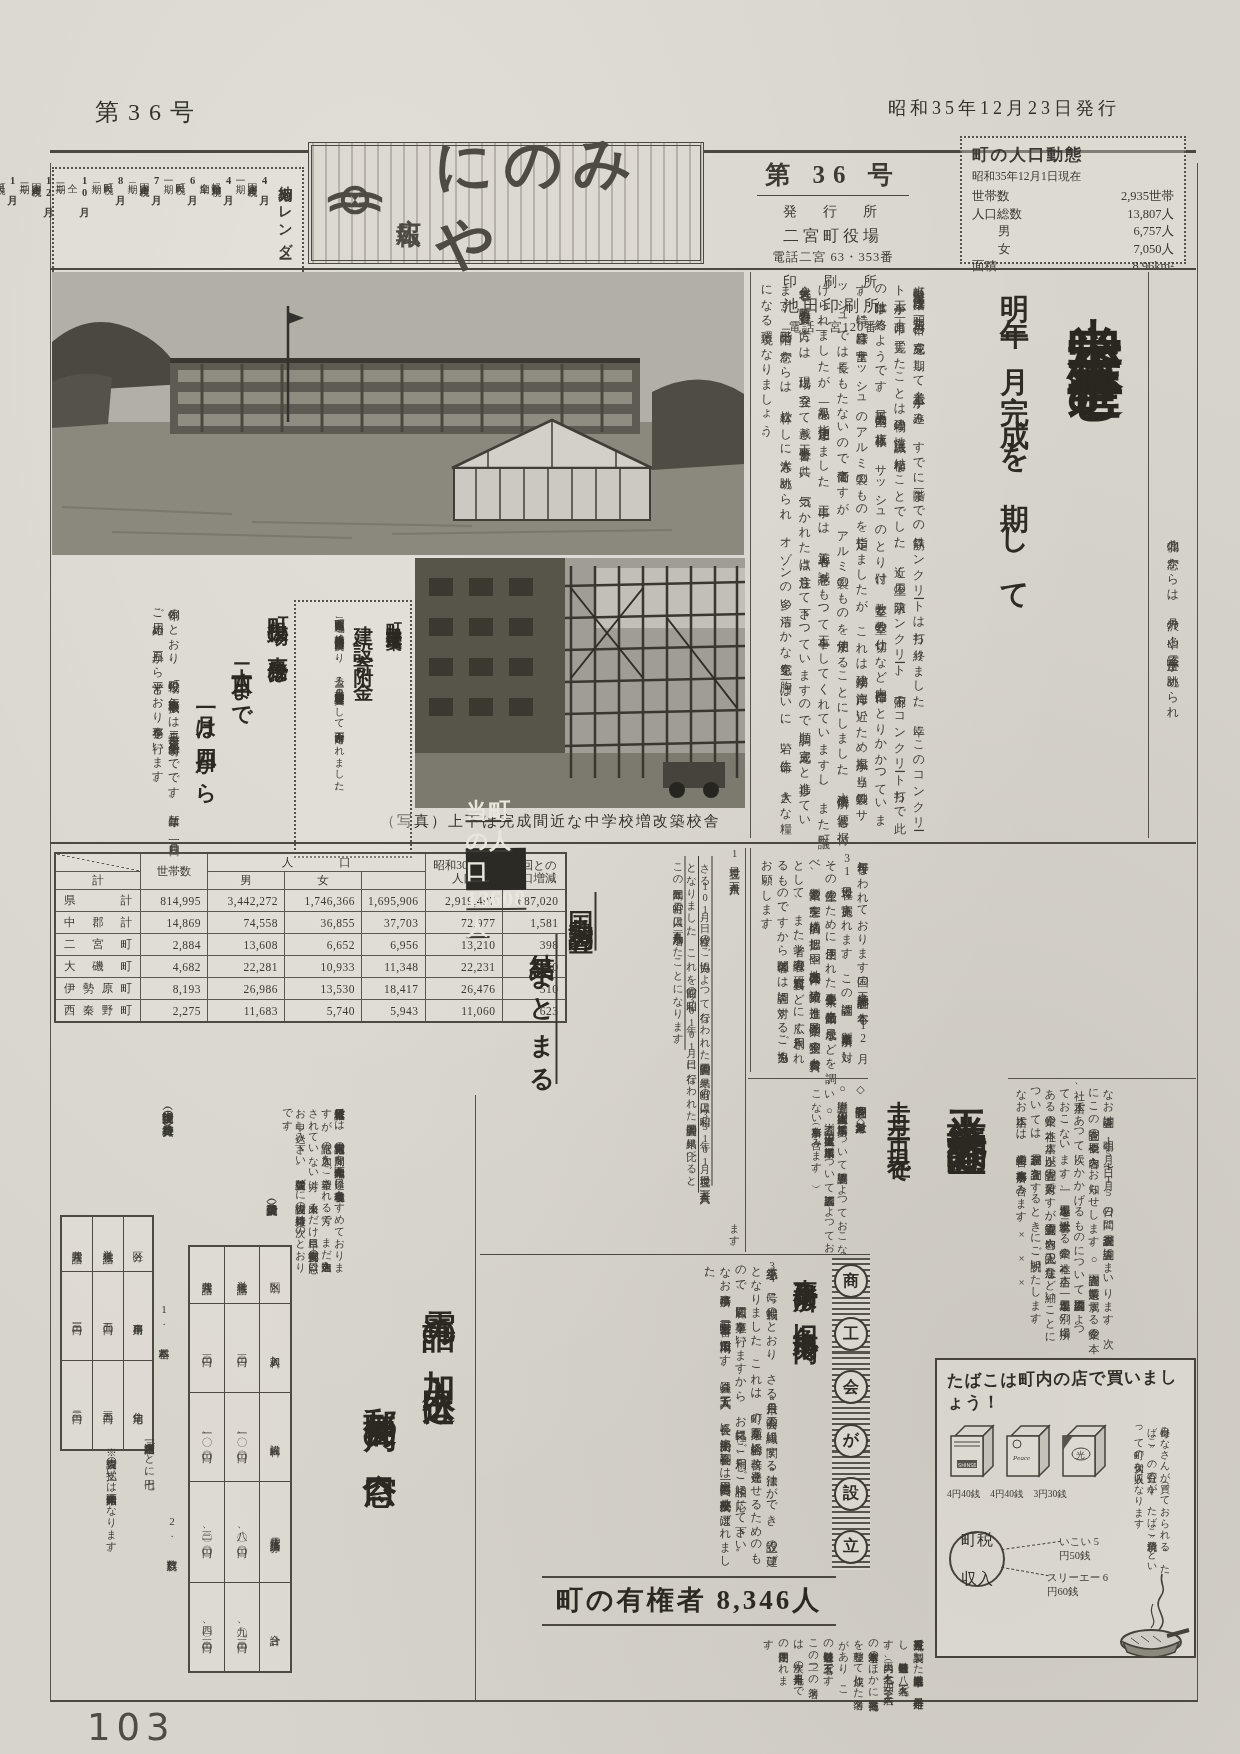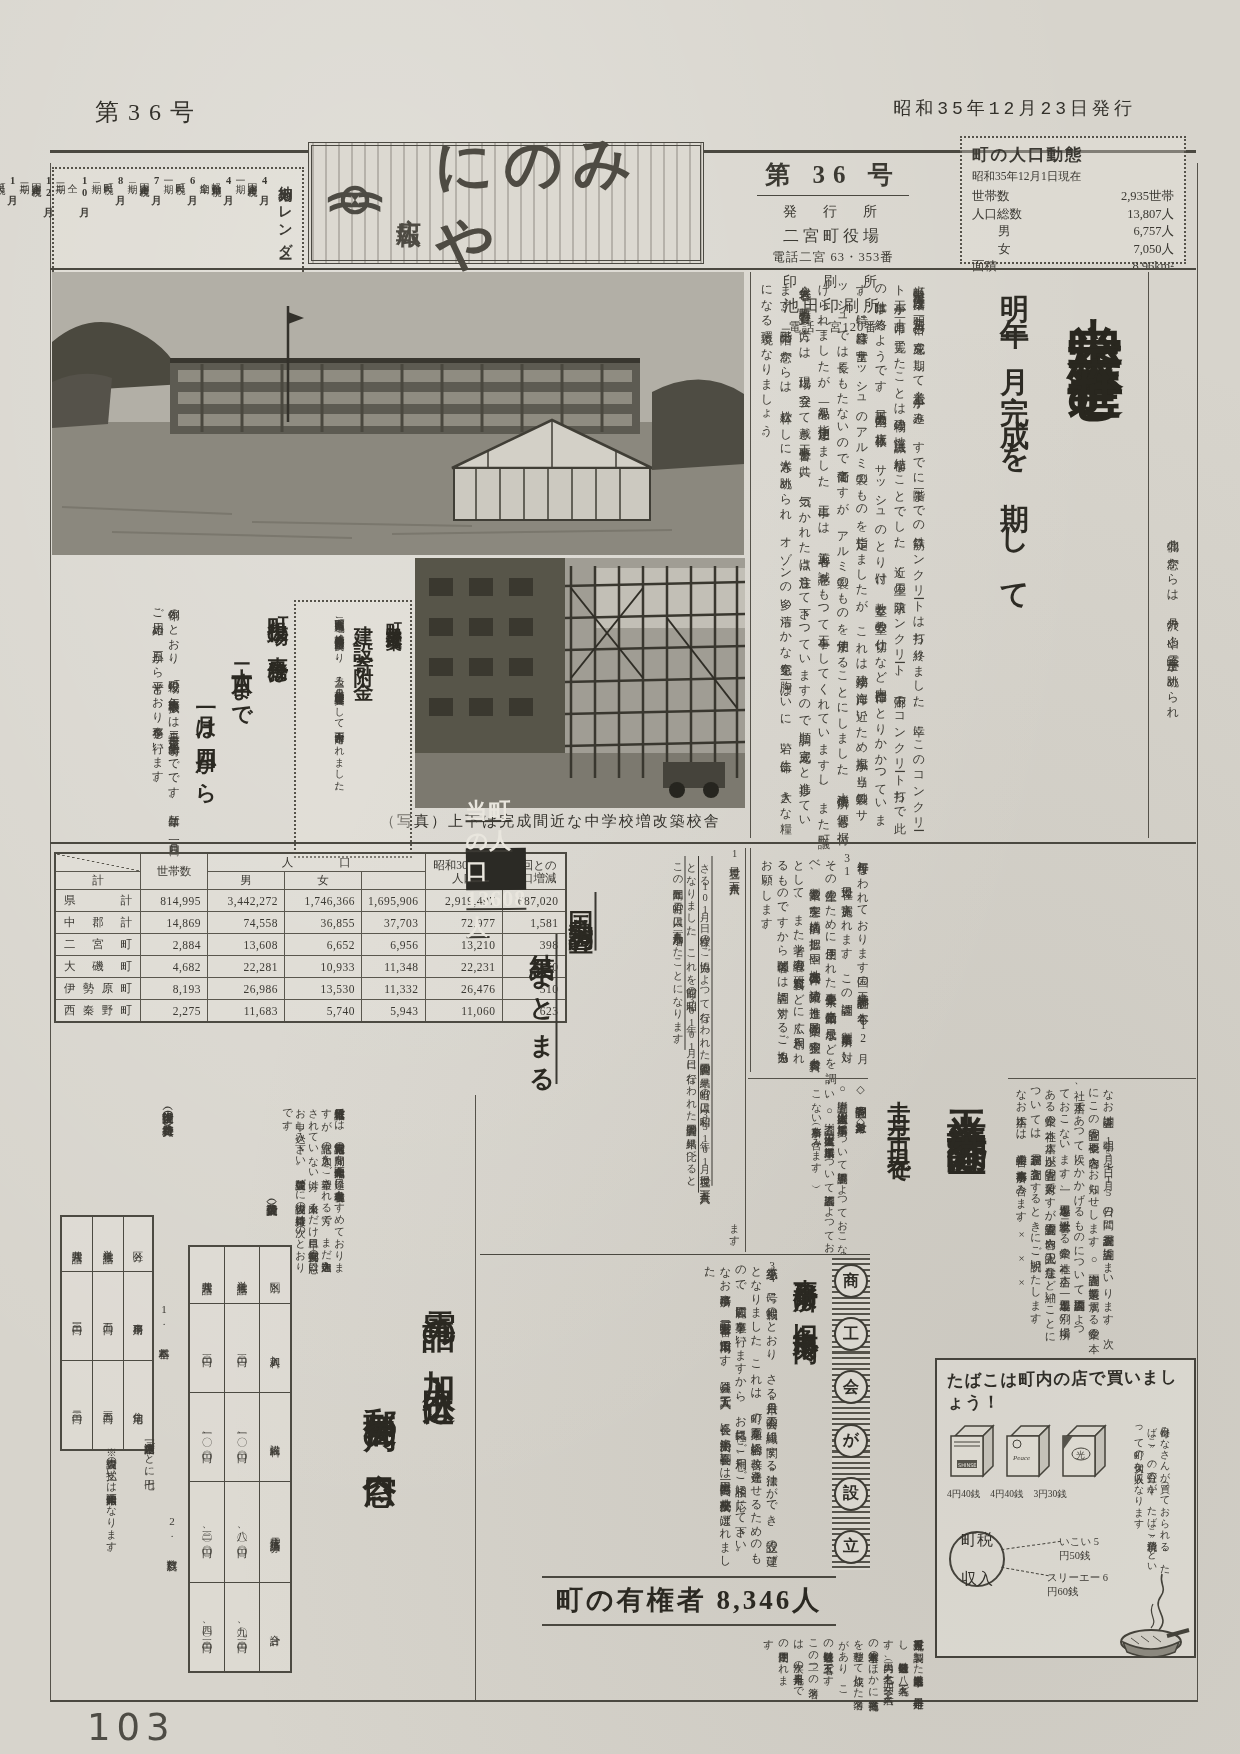--- a/index.html
+++ b/index.html
@@ -87,21 +87,21 @@
   .zeicircle{width:52px;height:52px;border:2px solid #45433c;border-radius:50%;display:flex;flex-direction:column;align-items:center;justify-content:space-between;font-size:16px;line-height:13px;font-weight:400;color:#33312b;}
   .dash{border-top:1.5px dashed #45433c;position:absolute;}
   .pagenum{font-family:"DejaVu Sans",sans-serif;font-size:37px;letter-spacing:6px;color:#4e4c45;margin-left:27px;}
 </style>
 </head>
 <body>
 
 <div class="page">
 
   <div class="abs issue-no" style="left:95px;top:96px;">第36号</div>
-  <div class="abs pub-date" style="right:104px;top:96px;font-family:Liberation Mono, monospace;">昭和35年12月23日発行</div>
+  <div class="abs pub-date" style="right:120px;top:96px;">昭和35年12月23日発行</div>
   <div class="abs rule" style="left:50px;top:150px;width:1146px;height:2.5px;"></div>
 
   <div class="abs frame" style="left:50px;top:163px;width:1146px;height:1537px;"></div>
 
   <div class="abs dotted-box" style="left:52px;top:167px;width:252px;height:124px;display:flex;flex-direction:row-reverse;align-items:stretch;padding:6px 8px;box-sizing:border-box;">
     <div class="v cal-title" style="margin-left:6px;">納期カレンダー</div>
     <div style="display:flex;flex-direction:row-reverse;flex:1;justify-content:space-between;">
       <div class="v cal-col">
           <span class="m">4月</span>
           <span>固定資産税</span>
@@ -381,21 +381,21 @@
         <td class="num">10,933</td>
         <td class="num">11,348</td>
         <td class="num">22,231</td>
         <td class="num">50</td>
       </tr>
       <tr>
         <td class="lbl">伊勢原町</td>
         <td class="num">8,193</td>
         <td class="num">26,986</td>
         <td class="num">13,530</td>
-        <td class="num">11,332</td>
+        <td class="num">18,417</td>
         <td class="num">26,476</td>
         <td class="num">510</td>
       </tr>
       <tr>
         <td class="lbl">西秦野町</td>
         <td class="num">2,275</td>
         <td class="num">11,683</td>
         <td class="num">5,740</td>
         <td class="num">5,943</td>
         <td class="num">11,060</td>

